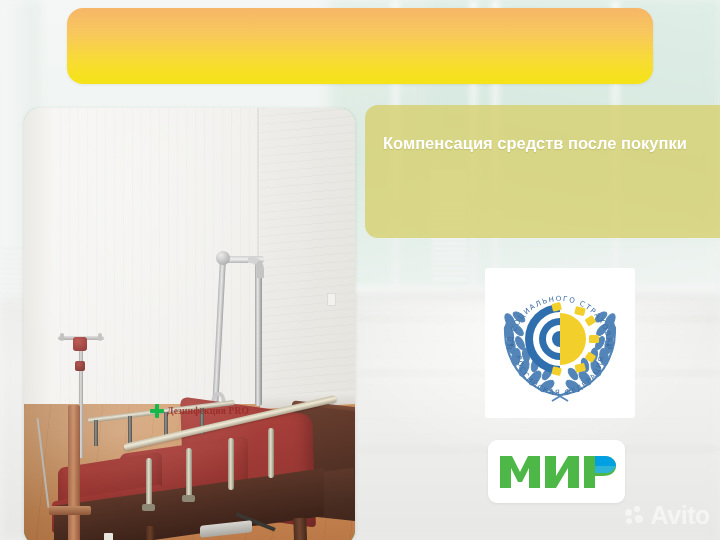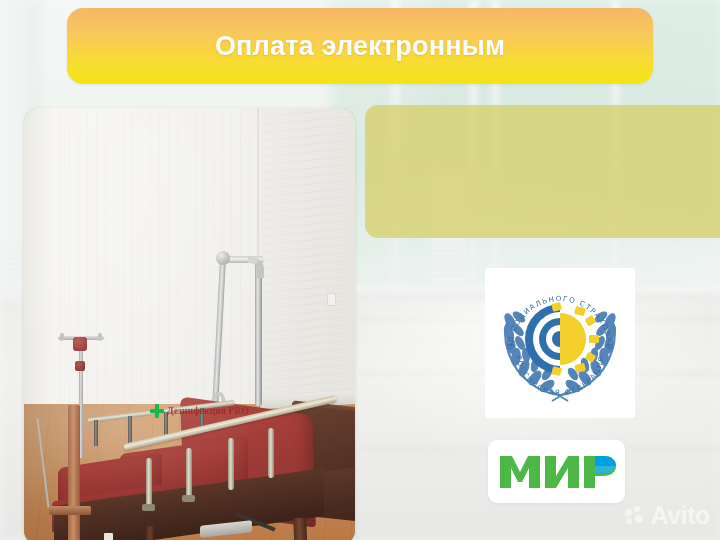--- a/index.html
+++ b/index.html
@@ -426,21 +426,21 @@
   <div class="skirt"></div>
   <div class="floor"></div>
   <div class="floorline" style="left:360px;top:318px;width:360px;"></div>
   <div class="floorline" style="left:360px;top:372px;width:360px;"></div>
   <div class="floorline" style="left:360px;top:448px;width:360px;"></div>
   <div class="sheen"></div>
 </div>
 
 <div id="title-banner">
   <div class="t">
-    <span>Оплата электронным</span><br>
+    <br>
   </div>
 </div>
 
 <div id="photo">
   <div class="p-wall"></div>
   <div class="p-wall-right"></div>
   <div class="p-wall-left"></div>
   <div class="p-corner"></div>
   <div class="p-switch"></div>
 
@@ -509,20 +509,21 @@
 
   <div class="p-light"></div>
 
   <div id="photo-watermark">
     <span class="cross"></span>
     <span class="wmtext">Дезинфекция PRO</span>
   </div>
 </div>
 
 <div id="benefits-panel">
+  <div class="line second">Компенсация средств после покупки</div>
 </div>
 
 <div id="fss-logo-box">
   <svg width="140" height="140" viewBox="0 0 140 140">
     <defs>
       <path id="ringTop" d="M 22,76 A 48,48 0 0 1 118,76"></path>
       <path id="ringBot" d="M 26,78 A 44,44 0 0 0 114,78"></path>
     </defs>
 
     <g stroke="#4a7fb5" fill="#4a7fb5" opacity="0.95">

